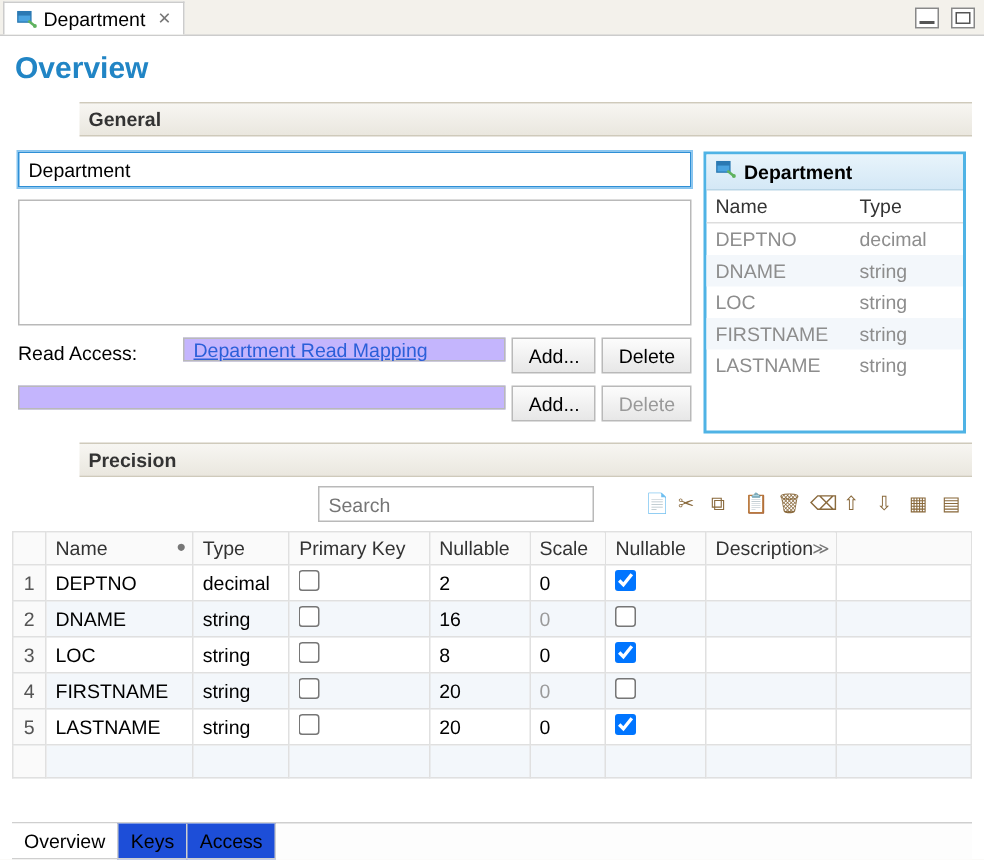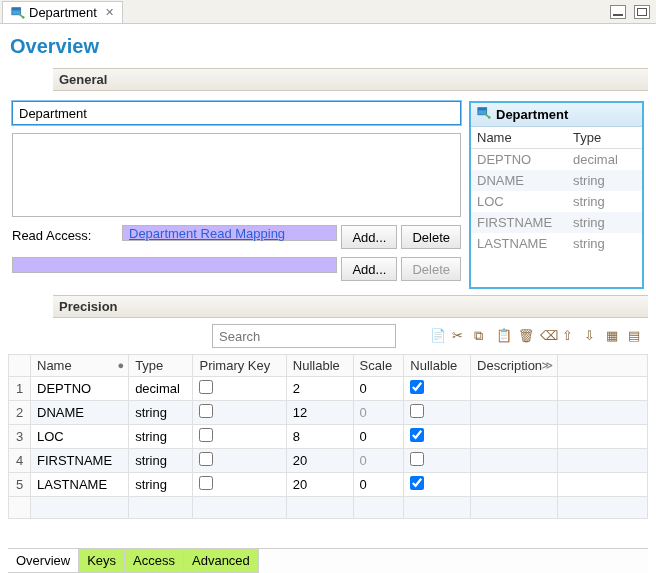--- a/index.html
+++ b/index.html
@@ -56,21 +56,21 @@
 .attr-table thead th { background:#fafafa; color:#333; position:relative; }
 .attr-table .numcol { width:22px; text-align:center; color:#555; background:#fafafa; }
 .attr-table tbody tr:nth-child(even){ background:#f3f7fb; }
 .checkbox-cell { text-align:center; }
 input[type=checkbox]{ width:14px; height:14px; }
 .grey { color:#9a9a9a; }
 .chev { position:absolute; right:4px; top:4px; font-size:11px; color:#777; }
 
 
 .bottom-tabs { display:flex; border-top:1px solid #cfcfcf; margin-top:auto; background:#fdfdfd; }
-.bottom-tabs div { padding:4px 8px; border:1px solid #cfcfcf; border-top:none; margin-right:-1px; background:#bef264; cursor:pointer; }
+.bottom-tabs div { padding:4px 8px; border:1px solid #cfcfcf; border-top:none; margin-right:-1px; background:#1d4ed8; cursor:pointer; }
 .bottom-tabs div.active { border-left:none; background:#fff; }
 
 
 svg.dbicon { width:14px; height:14px; }
 </style>
 </head>
 <body>
 
 <div class="titlebar">
   <div class="tab">
@@ -206,21 +206,21 @@
           <td class="">0</td>
           <td class="checkbox-cell"><input type="checkbox" checked="" style=""></td>
           <td></td>
           <td></td>
         </tr>
         <tr>
           <td class="numcol">2</td>
           <td>DNAME</td>
           <td>string</td>
           <td class="checkbox-cell"><input type="checkbox" style=""></td>
-          <td>12</td>
+          <td>16</td>
           <td class="grey">0</td>
           <td class="checkbox-cell"><input type="checkbox" style=""></td>
           <td></td>
           <td></td>
         </tr>
         <tr>
           <td class="numcol">3</td>
           <td>LOC</td>
           <td>string</td>
           <td class="checkbox-cell"><input type="checkbox" style=""></td>
@@ -263,15 +263,14 @@
           <td></td>
           <td></td>
         </tr>
       </tbody>
   </table>
 
   <div class="bottom-tabs" id="bottom-tabs">
       <div class="active">Overview</div>
       <div>Keys</div>
       <div>Access</div>
-      <div>Advanced</div>
     </div>
 </div>
 
 </body></html>

